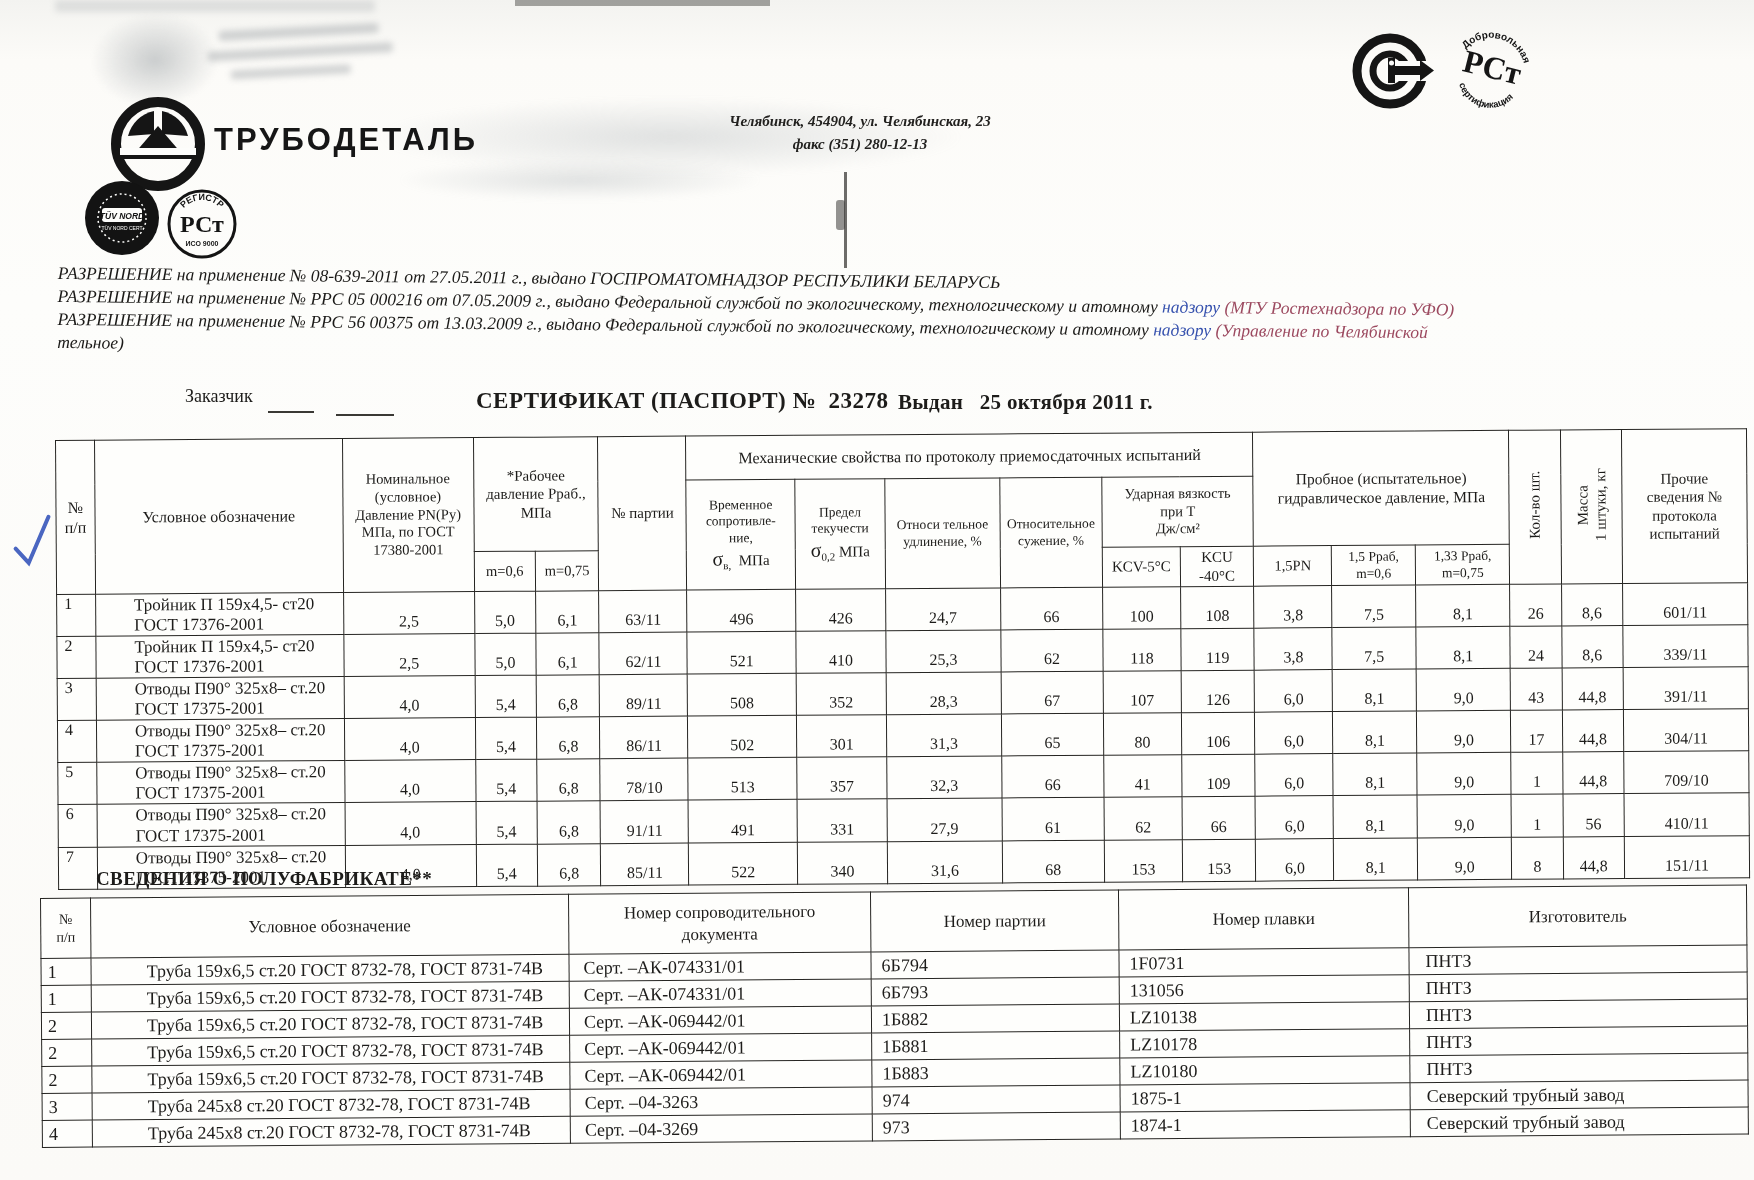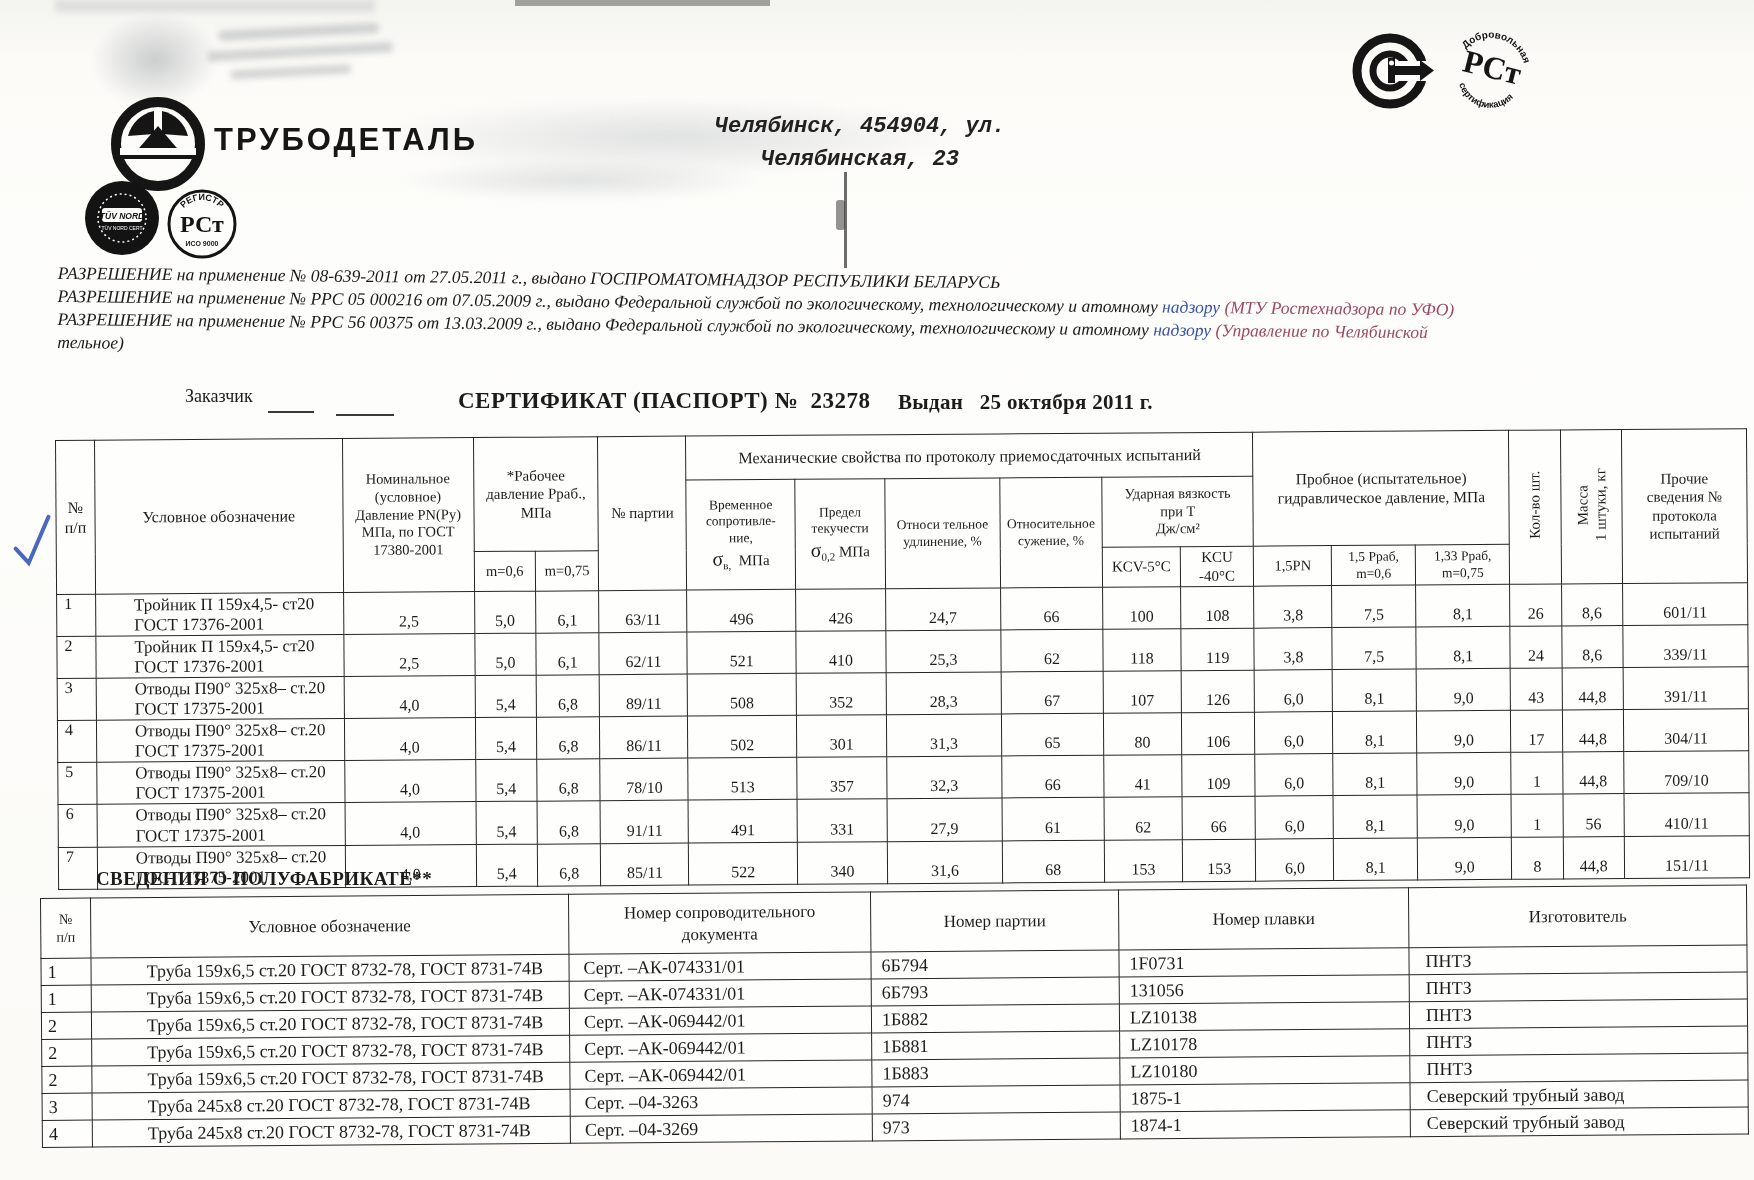--- a/index.html
+++ b/index.html
@@ -5,21 +5,21 @@
   html,body{margin:0;padding:0;background:#e8e8e6;}
   #page{position:relative;width:1754px;height:1180px;margin:0 auto;overflow:hidden;
         background:linear-gradient(180deg,#f3f3f0 0px,#fcfbf8 60px,#fdfdfb 300px,#fbfaf7 100%);
         font-family:"Liberation Serif",serif;color:#1d1c1a;}
   .abs{position:absolute;}
   
   .fade-bar{background:#8d9398;filter:blur(3px);opacity:.38;border-radius:3px;}
   .fade-blob{background:radial-gradient(ellipse at center,#9aa0a4 0%,rgba(160,165,168,0) 70%);opacity:.5;filter:blur(2px);}
   
   .brand-text{font-family:"Liberation Sans",sans-serif;font-weight:bold;font-size:31px;letter-spacing:3px;color:#161616;}
-  .addr{font-family:Liberation Mono, monospace;font-weight:bold;font-style:italic;font-size:22px;line-height:1.5;text-align:center;color:#22211f;}
+  .addr{font-family:Liberation Serif, serif;font-weight:bold;font-style:italic;font-size:15px;line-height:1.5;text-align:center;color:#22211f;}
   .smudge{background:radial-gradient(ellipse at center,#a8aeb2 0%,rgba(170,175,178,0) 72%);opacity:.33;filter:blur(3px);}
   
   .permits{font-style:italic;font-size:17.5px;line-height:1.32;white-space:nowrap;transform:rotate(.55deg);transform-origin:left top;color:#1b1a18;}
   .hl-blue{color:#3752ae;margin-top:36px;}
   .hl-red{color:#9c4a60;}
   
   .customer{font-size:18px;}
   .doc-title{font-weight:bold;font-size:23px;letter-spacing:.5px;}
   .issued{font-size:21px;font-weight:600;letter-spacing:.3px;}
   .rule{border-bottom:2px solid #3a3935;height:0;}
@@ -105,20 +105,21 @@
       <circle cx="36" cy="36" r="33" fill="none" stroke="#141414" stroke-width="3"></circle>
       <path id="regArc" d="M12 36 A24 24 0 0 1 60 36" fill="none"></path>
       <text font-family="Liberation Sans,sans-serif" font-size="9" font-weight="bold" fill="#141414"><textPath href="#regArc" startOffset="50%" text-anchor="middle">РЕГИСТР</textPath></text>
       <text x="36" y="44" text-anchor="middle" font-family="Liberation Serif,serif" font-size="24" font-weight="bold" fill="#141414">РСт</text>
       <text x="36" y="58" text-anchor="middle" font-family="Liberation Sans,sans-serif" font-size="7" font-weight="bold" fill="#141414">ИСО 9000</text>
     </svg>
   </div>
 
   <div class="abs addr" style="left:640px;top:110px;width:440px;">
     <div>Челябинск, 454904, ул. Челябинская, 23</div>
+    <div>факс (351) 280-12-13</div>
   </div>
 
   <div class="abs" style="left:1352px;top:30px;">
     <svg width="82" height="82" viewBox="0 0 82 82">
       <circle cx="38" cy="41" r="33" fill="none" stroke="#151515" stroke-width="9"></circle>
       <circle cx="38" cy="41" r="17" fill="none" stroke="#151515" stroke-width="7"></circle>
       <rect x="34" y="31" width="44" height="20" fill="#fdfdfb"></rect>
       <rect x="36" y="36" width="34" height="9" fill="#151515"></rect>
       <polygon points="68,30 82,40.5 68,51" fill="#151515"></polygon>
       <rect x="36" y="28" width="7" height="25" fill="#151515"></rect>
@@ -138,21 +139,21 @@
   <div class="abs permits" style="left:58px;top:262px;width:1560px;">
     <div><span>РАЗРЕШЕНИЕ на применение № 08-639-2011  от 27.05.2011 г., выдано ГОСПРОМАТОМНАДЗОР РЕСПУБЛИКИ БЕЛАРУСЬ</span></div>
     <div><span>РАЗРЕШЕНИЕ на применение № РРС  05 000216  от 07.05.2009 г., выдано  Федеральной службой по экологическому, технологическому и атомному </span><span class="hl-blue">надзору</span><span class="hl-red"> (МТУ Ростехнадзора по УФО)</span></div>
     <div><span>РАЗРЕШЕНИЕ на применение № РРС  56 00375  от 13.03.2009 г., выдано Федеральной службой по экологическому, технологическому и атомному </span><span class="hl-blue">надзору</span><span class="hl-red"> (Управление по Челябинской</span></div>
     <div><span>тельное)</span></div>
   </div>
 
   <div class="abs customer" style="left:185px;top:386px;">Заказчик</div>
   <div class="abs rule" style="left:268px;top:411px;width:46px;"></div>
   <div class="abs rule" style="left:336px;top:414px;width:58px;"></div>
-  <div class="abs doc-title" style="left:458px;top:388px;">
+  <div class="abs doc-title" style="left:476px;top:388px;">
     <span>СЕРТИФИКАТ (ПАСПОРТ) №</span>&nbsp;&nbsp;<span>23278</span>
   </div>
   <div class="abs issued" style="left:898px;top:390px;">
     <span>Выдан</span>&nbsp;&nbsp;&nbsp;<span>25 октября 2011 г.</span>
   </div>
 
   <div class="abs" style="left:12px;top:516px;transform:rotate(-8deg);opacity:.85;">
     <svg width="44" height="54" viewBox="0 0 44 54">
         <path d="M3 30 L14 46 L40 3" stroke="#2b4cb8" stroke-width="4" fill="none" stroke-linecap="round"></path>
       </svg>

